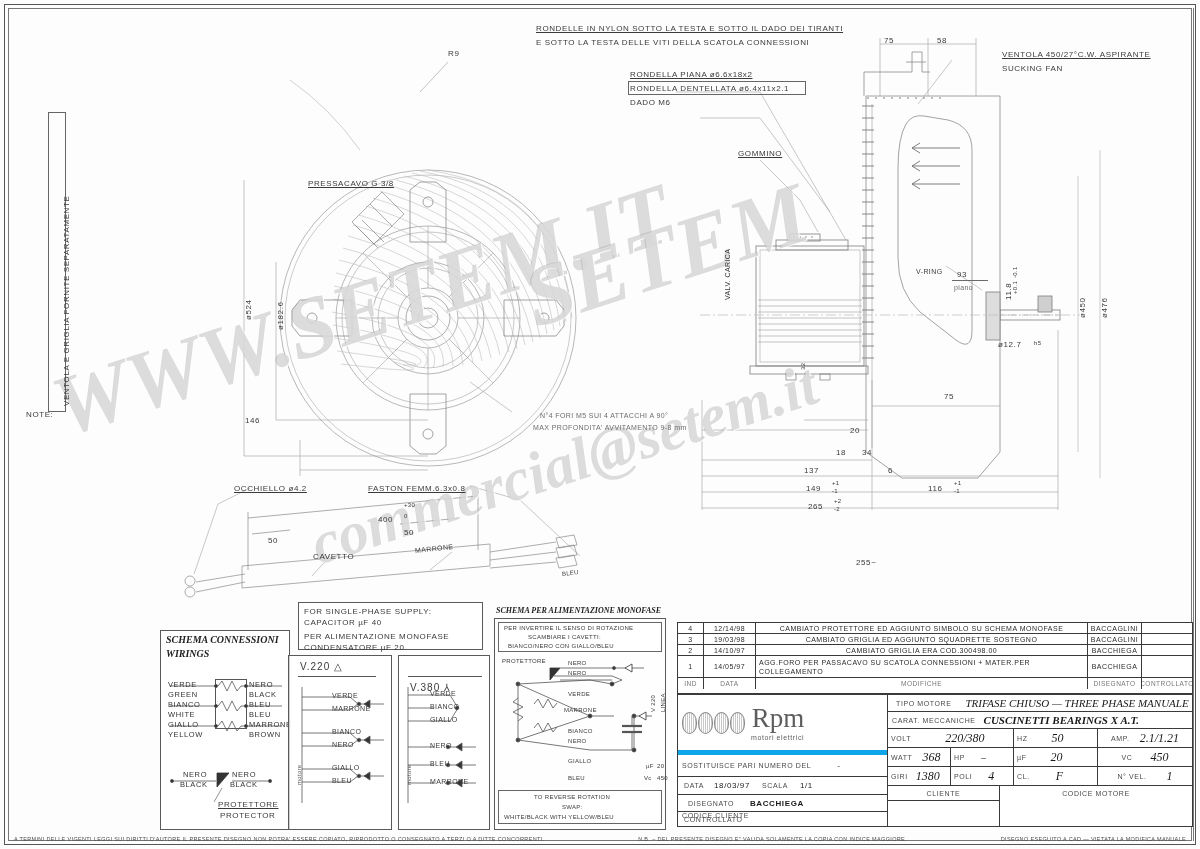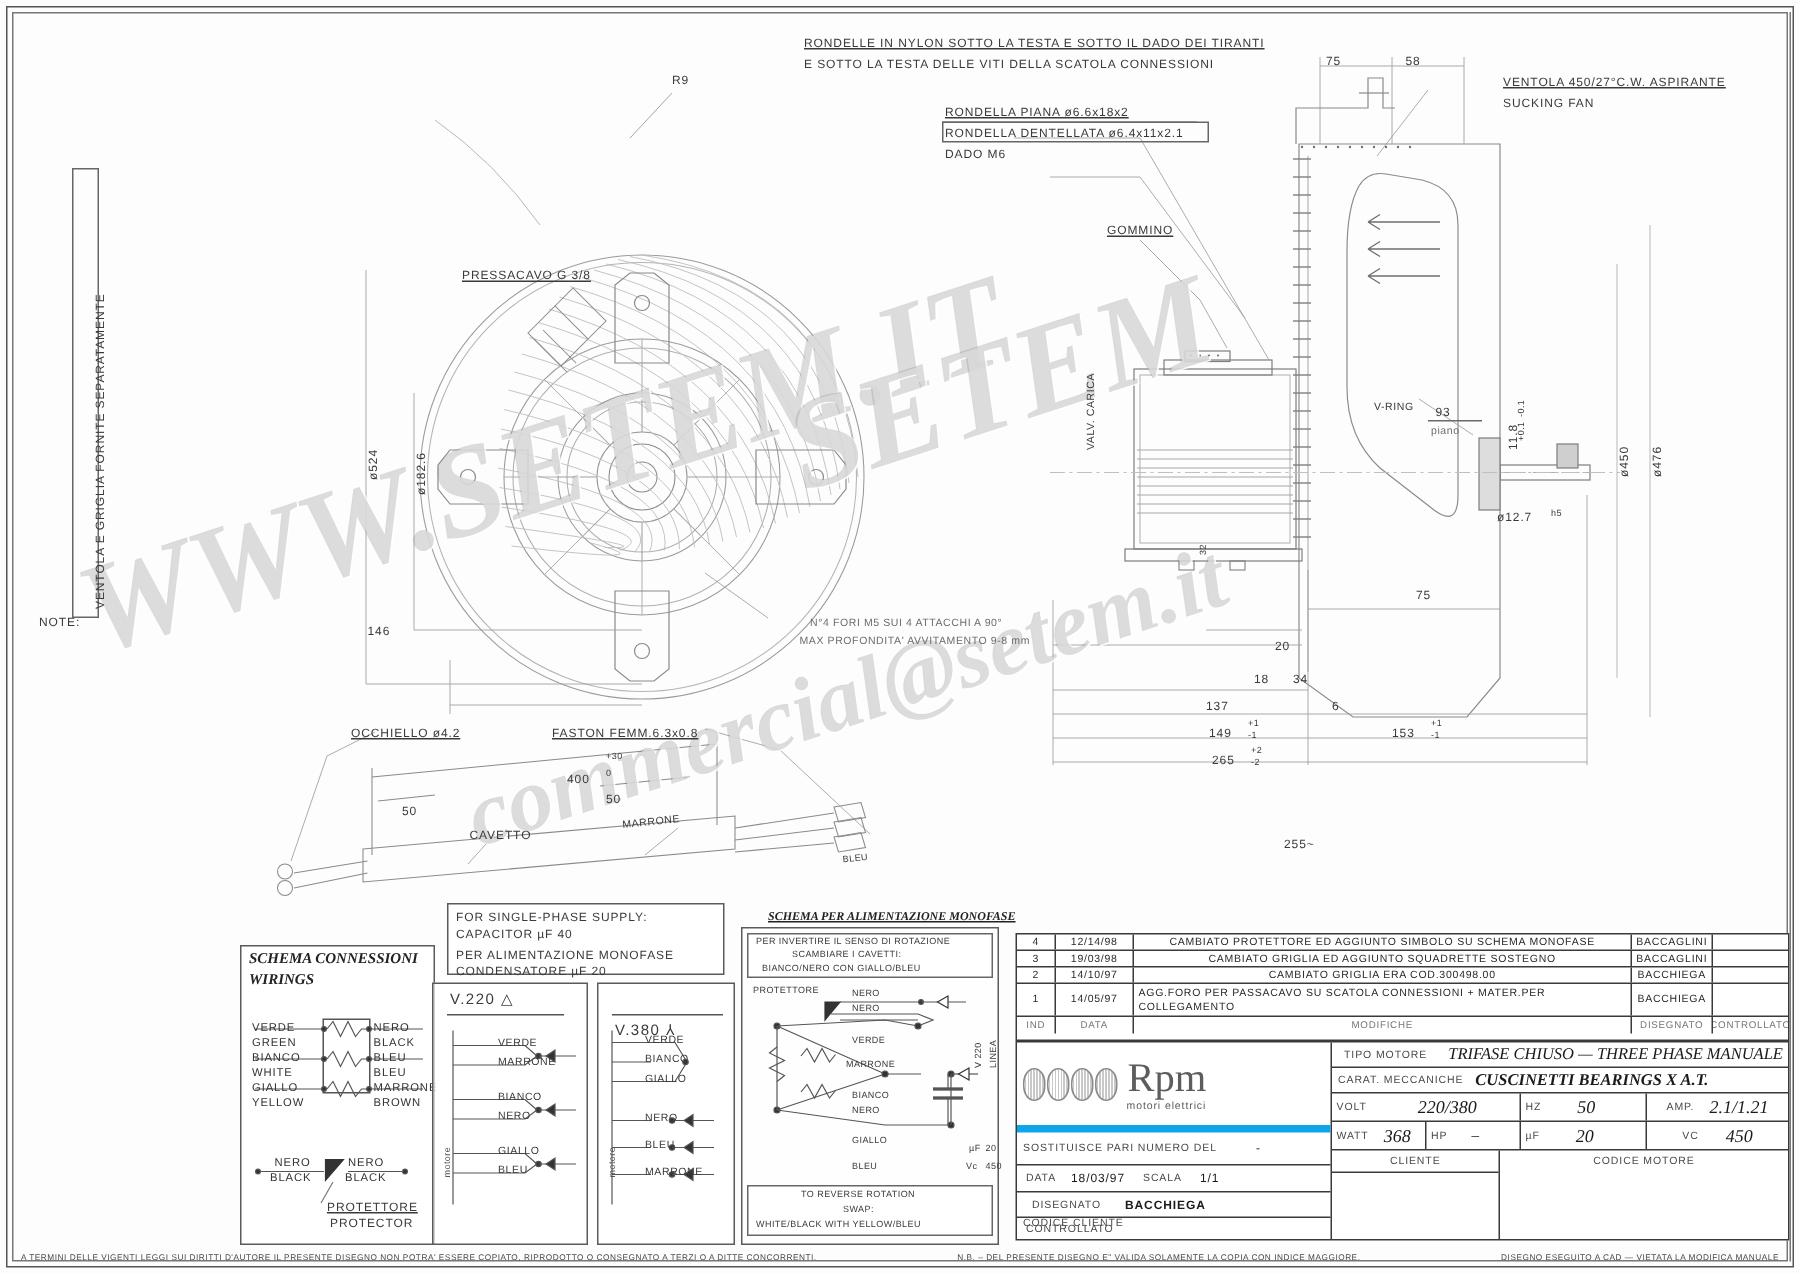--- a/index.html
+++ b/index.html
@@ -184,21 +184,21 @@
 
   
   #v220 { position:absolute; left:288px; top:655px; width:104px; height:175px; border:1px solid #5a5a5a; background:rgba(255,255,255,0.72); }
   #v380 { position:absolute; left:398px; top:655px; width:92px; height:175px; border:1px solid #5a5a5a; background:rgba(255,255,255,0.72); }
 
   
   #capnote { position:absolute; left:298px; top:602px; width:185px; height:48px; border:1px solid #5a5a5a; background:rgba(255,255,255,0.72); }
 
   
   #mono { position:absolute; left:494px; top:618px; width:172px; height:212px; border:1px solid #5a5a5a; background:rgba(255,255,255,0.66); }
-  #mono-title { position:absolute; left:512px; top:606px; font-family:"Liberation Serif",serif; font-style:italic; font-weight:bold; font-size:8px; color:#222; text-decoration:underline; }
+  #mono-title { position:absolute; left:496px; top:606px; font-family:"Liberation Serif",serif; font-style:italic; font-weight:bold; font-size:8px; color:#222; }
   #mono-rev { position:absolute; left:498px; top:622px; width:164px; height:30px; border:1px solid #666; background:#fff; }
   #mono-swap { position:absolute; left:498px; top:790px; width:164px; height:34px; border:1px solid #666; background:#fff; }
 
   
   #footer {
     position:absolute; left:10px; top:833px; width:1180px; height:12px;
     display:flex; align-items:center; justify-content:space-between;
     padding: 0 4px;
   }
   #footer span { font-size:5.5px; letter-spacing:.35px; color:#4a4a4a; white-space:nowrap; }
@@ -523,21 +523,21 @@
 
   <div class="t" style="left:944px; top:392px;">75</div>
   <div class="t" style="left:850px; top:426px;">20</div>
   <div class="t" style="left:836px; top:448px;">18</div>
   <div class="t" style="left:862px; top:448px;">34</div>
   <div class="t" style="left:804px; top:466px;">137</div>
   <div class="t" style="left:888px; top:466px;">6</div>
   <div class="t" style="left:806px; top:484px;">149</div>
   <div class="t xs" style="left:832px; top:480px;">+1</div>
   <div class="t xs" style="left:832px; top:488px;">-1</div>
-  <div class="t" style="left:928px; top:484px;">153</div>
+  <div class="t" style="left:928px; top:484px;">116</div>
   <div class="t xs" style="left:954px; top:480px;">+1</div>
   <div class="t xs" style="left:954px; top:488px;">-1</div>
   <div class="t" style="left:808px; top:502px;">265</div>
   <div class="t xs" style="left:834px; top:498px;">+2</div>
   <div class="t xs" style="left:834px; top:506px;">-2</div>
   <div class="t" style="left:856px; top:526px;margin-top:32px;">255~</div>
   <div class="t vert xs" style="left:800px; top:370px;">32</div>
 
   <div class="t" style="left:378px; top:515px;">400</div>
   <div class="t xs" style="left:404px; top:502px;">+30</div>
@@ -846,20 +846,38 @@
         </div>
         <div class="sc" style="width:84px;">
           <span class="lbl">µF</span>
           <span class="val" style="margin-left:24px; font-size:12px;">20</span>
         </div>
         <div class="sc v">
           <span class="lbl">VC</span>
           <span class="val" style="margin-left:18px; font-size:12px;">450</span>
         </div>
       </div>
+      <div class="specrow">
+        <div class="sc k" style="width:63px;">
+          <span class="lbl">GIRI</span>
+          <span class="val" style="margin-left:8px; font-size:12px;">1380</span>
+        </div>
+        <div class="sc" style="width:63px;">
+          <span class="lbl">POLI</span>
+          <span class="val" style="margin-left:16px; font-size:12px;">4</span>
+        </div>
+        <div class="sc" style="width:84px;">
+          <span class="lbl">CL.</span>
+          <span class="val" style="margin-left:26px; font-size:12px;">F</span>
+        </div>
+        <div class="sc v">
+          <span class="lbl">N° VEL.</span>
+          <span class="val" style="margin-left:20px; font-size:12px;">1</span>
+        </div>
+      </div>
       <div id="tb-bottom">
         <div id="tb-cli">
           <div id="tb-cli-h" class="lbl">CLIENTE</div>
           <div id="tb-cli-b"></div>
         </div>
         <div id="tb-cod">
           <div id="tb-cod-h" class="lbl">CODICE MOTORE</div>
         </div>
       </div>
     </div>

